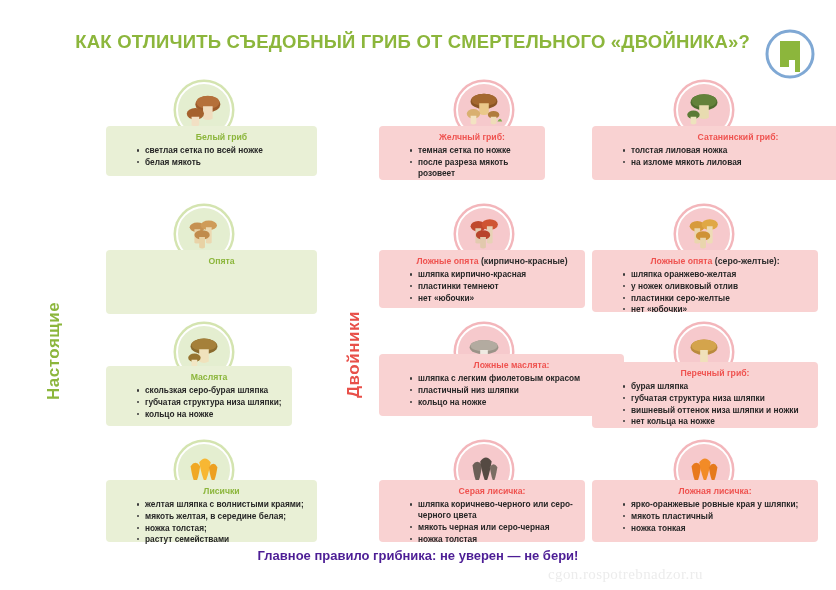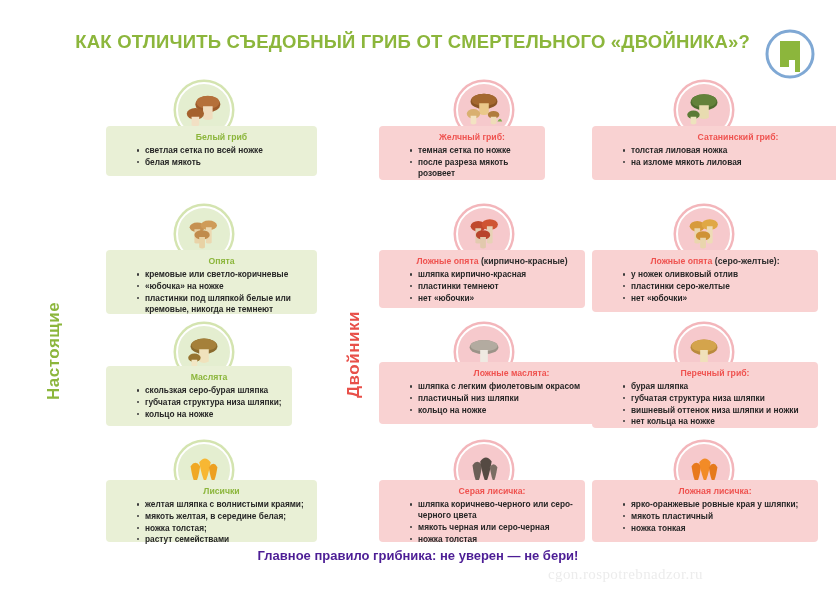--- a/index.html
+++ b/index.html
@@ -189,25 +189,20 @@
         <path d="M14 19 h6 v14 q-3 2 -6 0 z" fill="#e9d3a8"></path>
         <ellipse cx="29" cy="15" rx="8.5" ry="5" fill="#cf9b58"></ellipse>
         <path d="M26 17 h6 v16 q-3 2 -6 0 z" fill="#ecd8b0"></path>
         <ellipse cx="22" cy="25" rx="8" ry="5" fill="#c08b4c"></ellipse>
         <path d="M19 27 h6 v11 q-3 2 -6 0 z" fill="#e8d2a4"></path>
       </svg>
   </div>
   <div class="card green-card" style="left:106px; top:250px; width:211px; height:64px;">
     <div class="card-body">
       <h3>Опята</h3>
-      <ul>
-        <li>кремовые или светло-коричневые</li>
-        <li>«юбочка» на ножке</li>
-        <li>пластинки под шляпкой белые или кремовые, никогда не темнеют</li>
-      </ul>
     </div>
   </div>
 
   <div class="medallion med-pink" style="left:456px; top:206px;">
     <svg viewBox="0 0 48 48">
         <ellipse cx="18" cy="16" rx="8" ry="5.5" fill="#c0492e"></ellipse>
         <path d="M15 18 h6 v15 q-3 2 -6 0 z" fill="#e3cbb0"></path>
         <ellipse cx="30" cy="14" rx="8.5" ry="5.5" fill="#cf5433"></ellipse>
         <path d="M27 16 h6 v17 q-3 2 -6 0 z" fill="#e7d2b6"></path>
         <ellipse cx="23" cy="25" rx="7.5" ry="5" fill="#b8442b"></ellipse>
@@ -232,20 +227,21 @@
         <ellipse cx="30" cy="14" rx="8.5" ry="5.5" fill="#e0a845"></ellipse>
         <path d="M27 16 h6 v17 q-3 2 -6 0 z" fill="#eedcb6"></path>
         <ellipse cx="23" cy="26" rx="7.5" ry="5" fill="#cf9236"></ellipse>
         <path d="M20 28 h6 v10 q-3 2 -6 0 z" fill="#e9d5ac"></path>
       </svg>
   </div>
   <div class="card pink-card" style="left:592px; top:250px; width:226px; height:62px;">
     <div class="card-body">
       <h3><span>Ложные опята</span><span class="plain"> (серо-желтые):</span></h3>
       <ul>
+        <li>шляпка оранжево-желтая</li>
         <li>у ножек оливковый отлив</li>
         <li>пластинки серо-желтые</li>
         <li>нет «юбочки»</li>
       </ul>
     </div>
   </div>
 
   <div class="medallion med-green" style="left:176px; top:324px;">
     <svg viewBox="0 0 48 48">
         <ellipse cx="24" cy="18" rx="14" ry="8" fill="#8a6b2e"></ellipse>
@@ -266,21 +262,21 @@
     </div>
   </div>
 
   <div class="medallion med-pink" style="left:456px; top:324px;">
     <svg viewBox="0 0 48 48">
         <ellipse cx="24" cy="19" rx="15" ry="7.5" fill="#9b9388"></ellipse>
         <ellipse cx="24" cy="17.5" rx="14" ry="6" fill="#b3aba0"></ellipse>
         <path d="M20 22 h8 v14 q-4 2.5 -8 0 z" fill="#efeae2"></path>
       </svg>
   </div>
-  <div class="card pink-card" style="left:379px; top:362px; width:245px; height:62px;">
+  <div class="card pink-card" style="left:379px; top:354px; width:245px; height:62px;">
     <div class="card-body">
       <h3><span>Ложные маслята:</span><span class="plain"></span></h3>
       <ul>
         <li>шляпка с легким фиолетовым окрасом</li>
         <li>пластичный низ шляпки</li>
         <li>кольцо на ножке</li>
       </ul>
     </div>
   </div>
 

